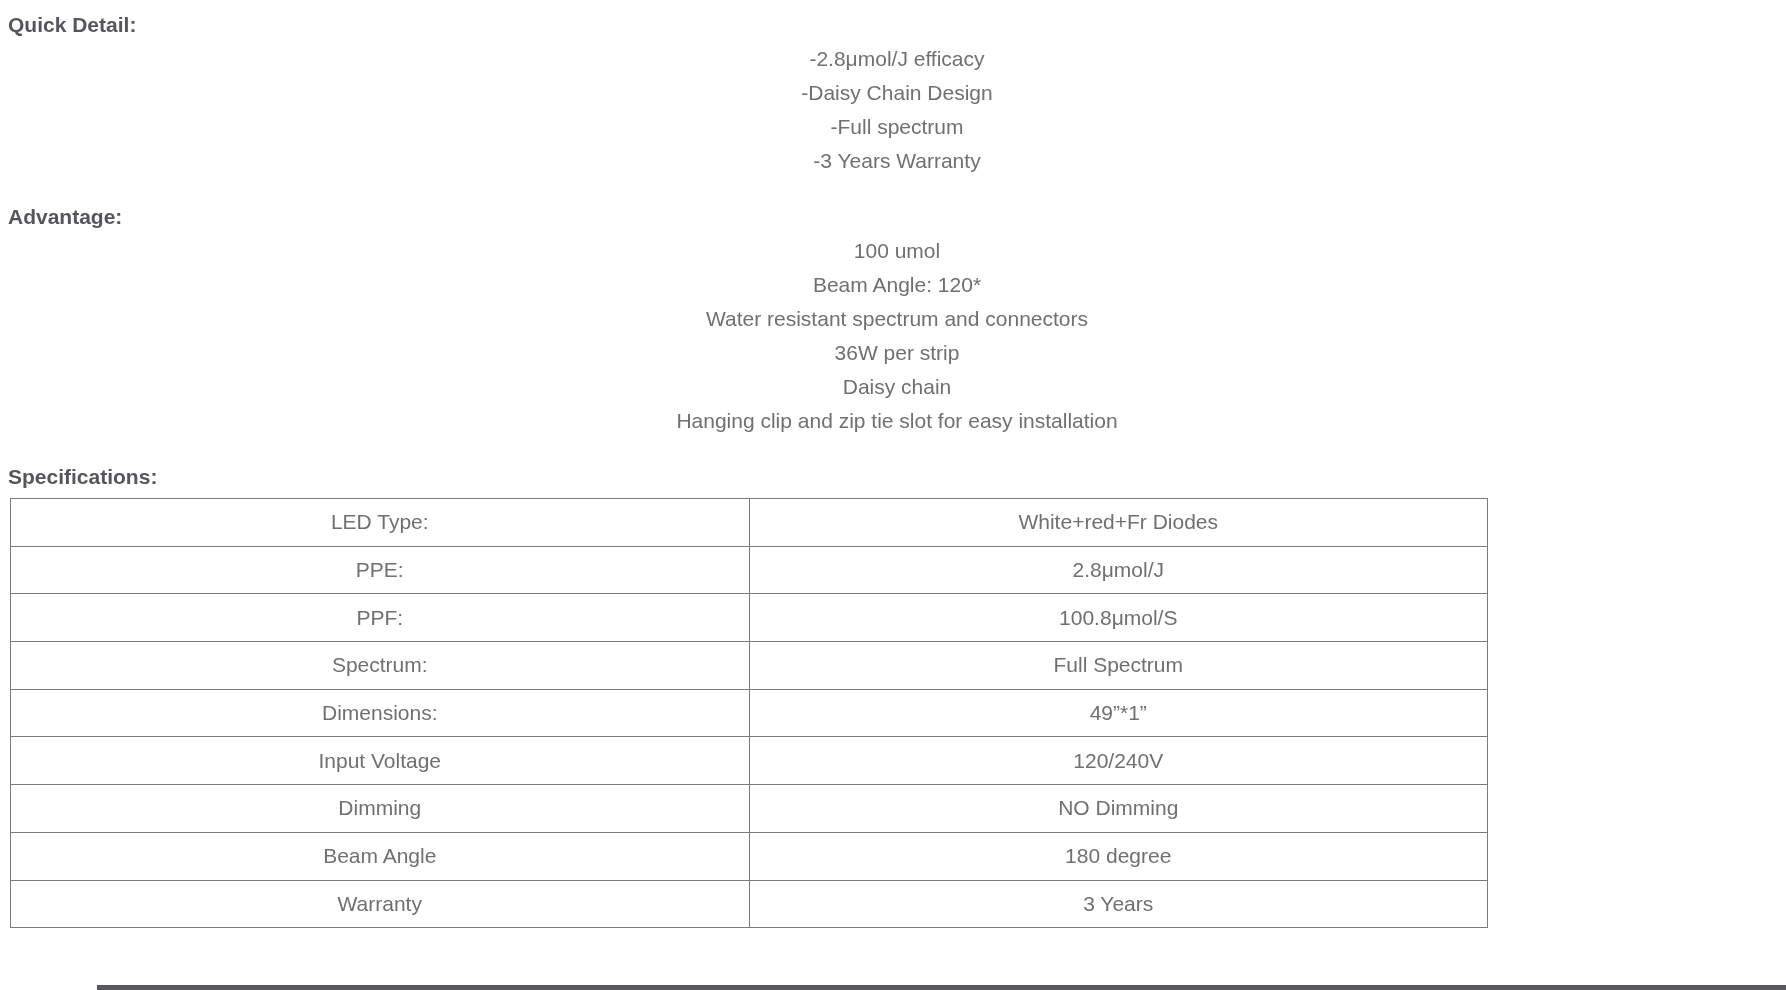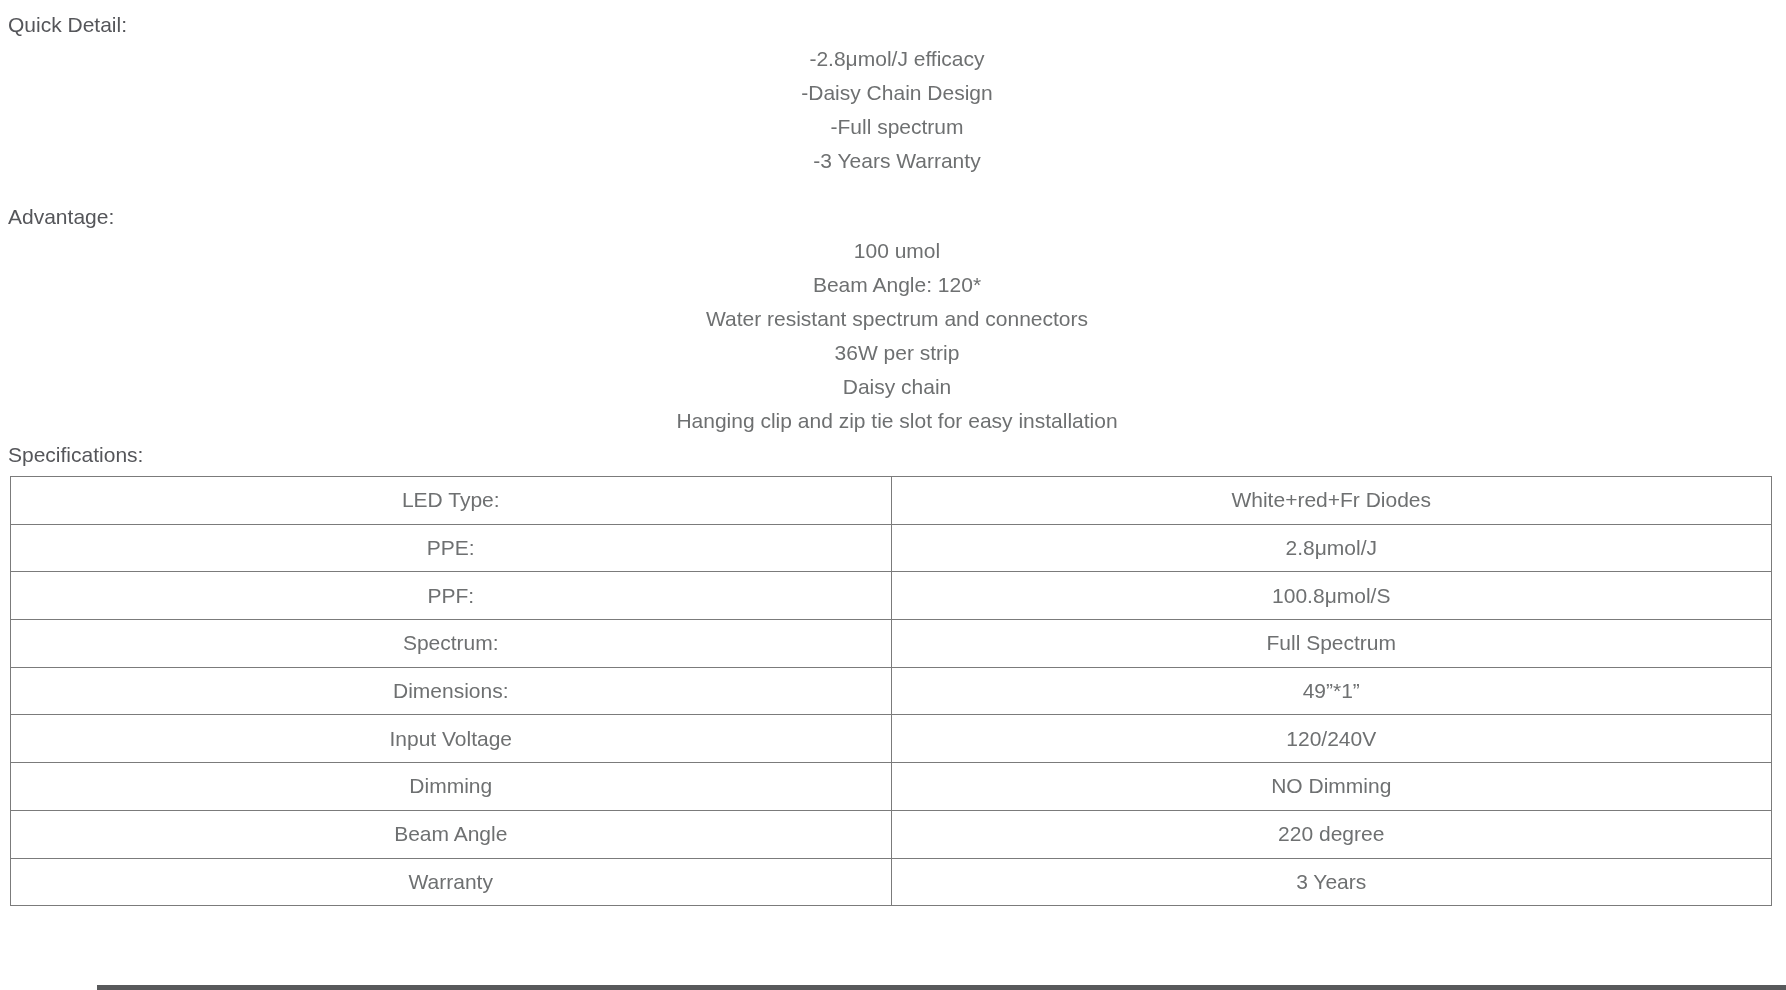--- a/index.html
+++ b/index.html
@@ -13,38 +13,38 @@
     position: relative;
     overflow: hidden;
     font-family: "Liberation Sans", "DejaVu Sans", sans-serif;
     color: #6e7071;
   }
   .content {
     padding: 8px 0 0 8px;
   }
   .sec-heading {
     font-size: 21px;
-    font-weight: normal;
+    font-weight: bold;
     color: #55565a;
     line-height: 34px;
     margin: 0;
   }
   .list-line {
     font-size: 21px;
     line-height: 34px;
     white-space: pre;
     text-align: center;
   }
   .gap-advantage { margin-top: 22px; }
-  .gap-spec { }
+  .gap-spec { margin-top: 22px; }
 
   table.spec-table {
     border-collapse: collapse;
     table-layout: fixed;
-    width: 1762px;
+    width: 1478px;
     margin: 4px 0 0 2px;
     background: #ffffff;
   }
   table.spec-table td {
     border: 1px solid #7b7b7b;
     height: 46.7px;
     padding: 0;
     text-align: center;
     vertical-align: middle;
     font-size: 21px;
@@ -109,21 +109,21 @@
       <tr>
         <td>Input Voltage</td>
         <td>120/240V</td>
       </tr>
       <tr>
         <td>Dimming</td>
         <td>NO Dimming</td>
       </tr>
       <tr>
         <td>Beam Angle</td>
-        <td>220 degree</td>
+        <td>180 degree</td>
       </tr>
       <tr>
         <td>Warranty</td>
         <td>3 Years</td>
       </tr>
     </tbody>
   </table>
 
 </div>
 

